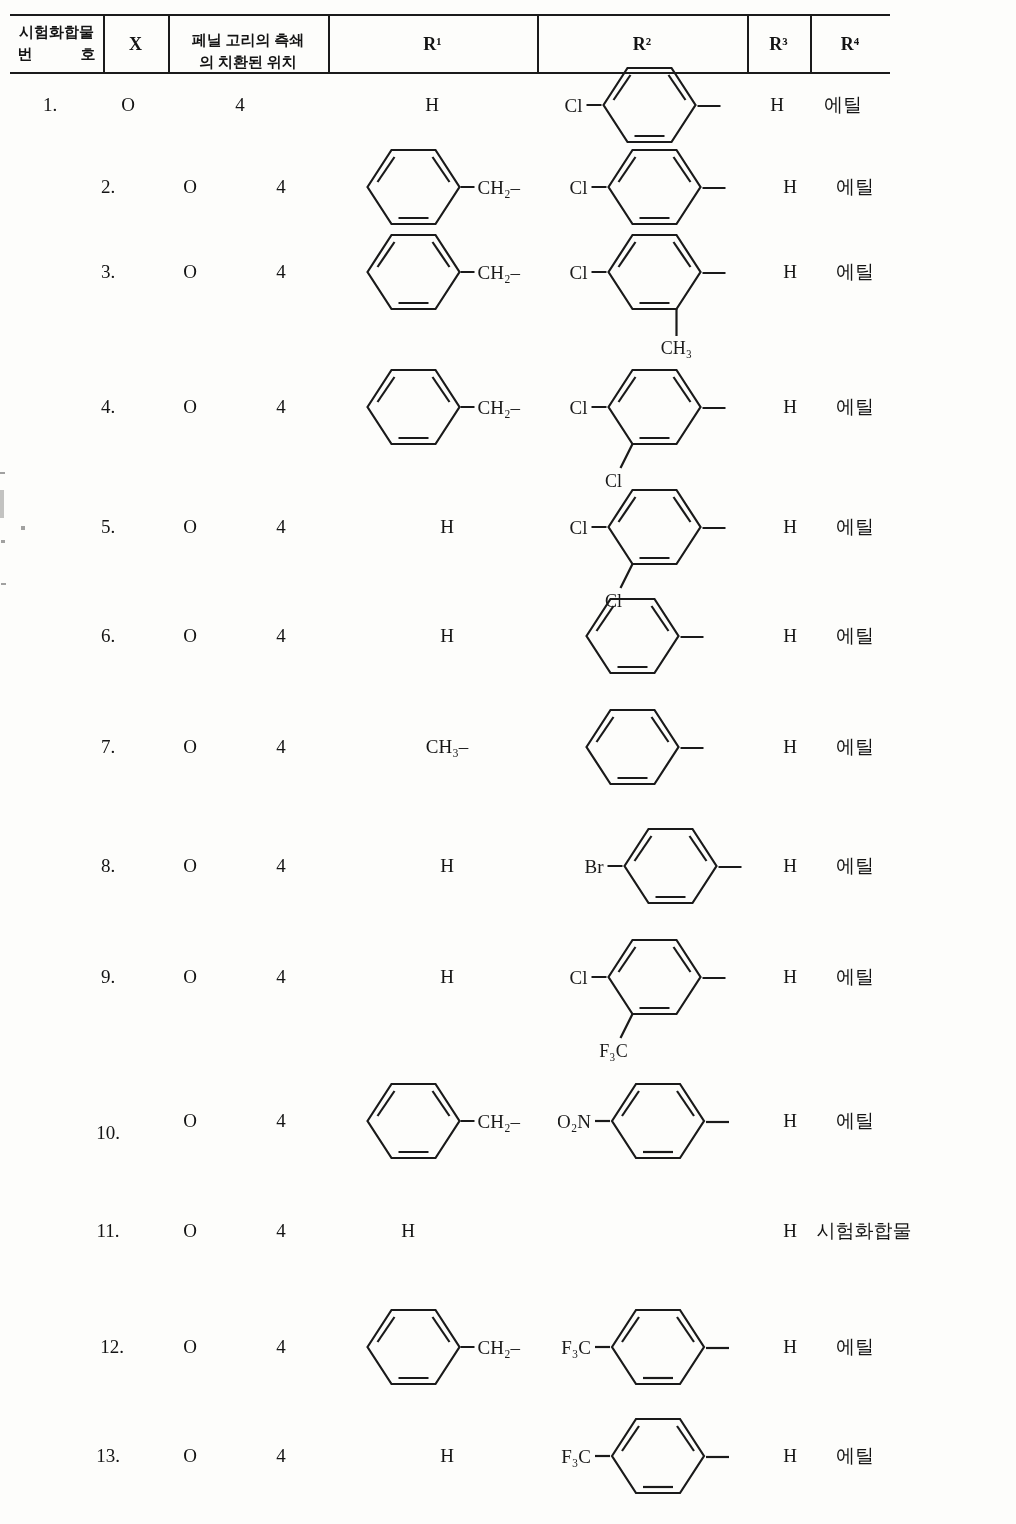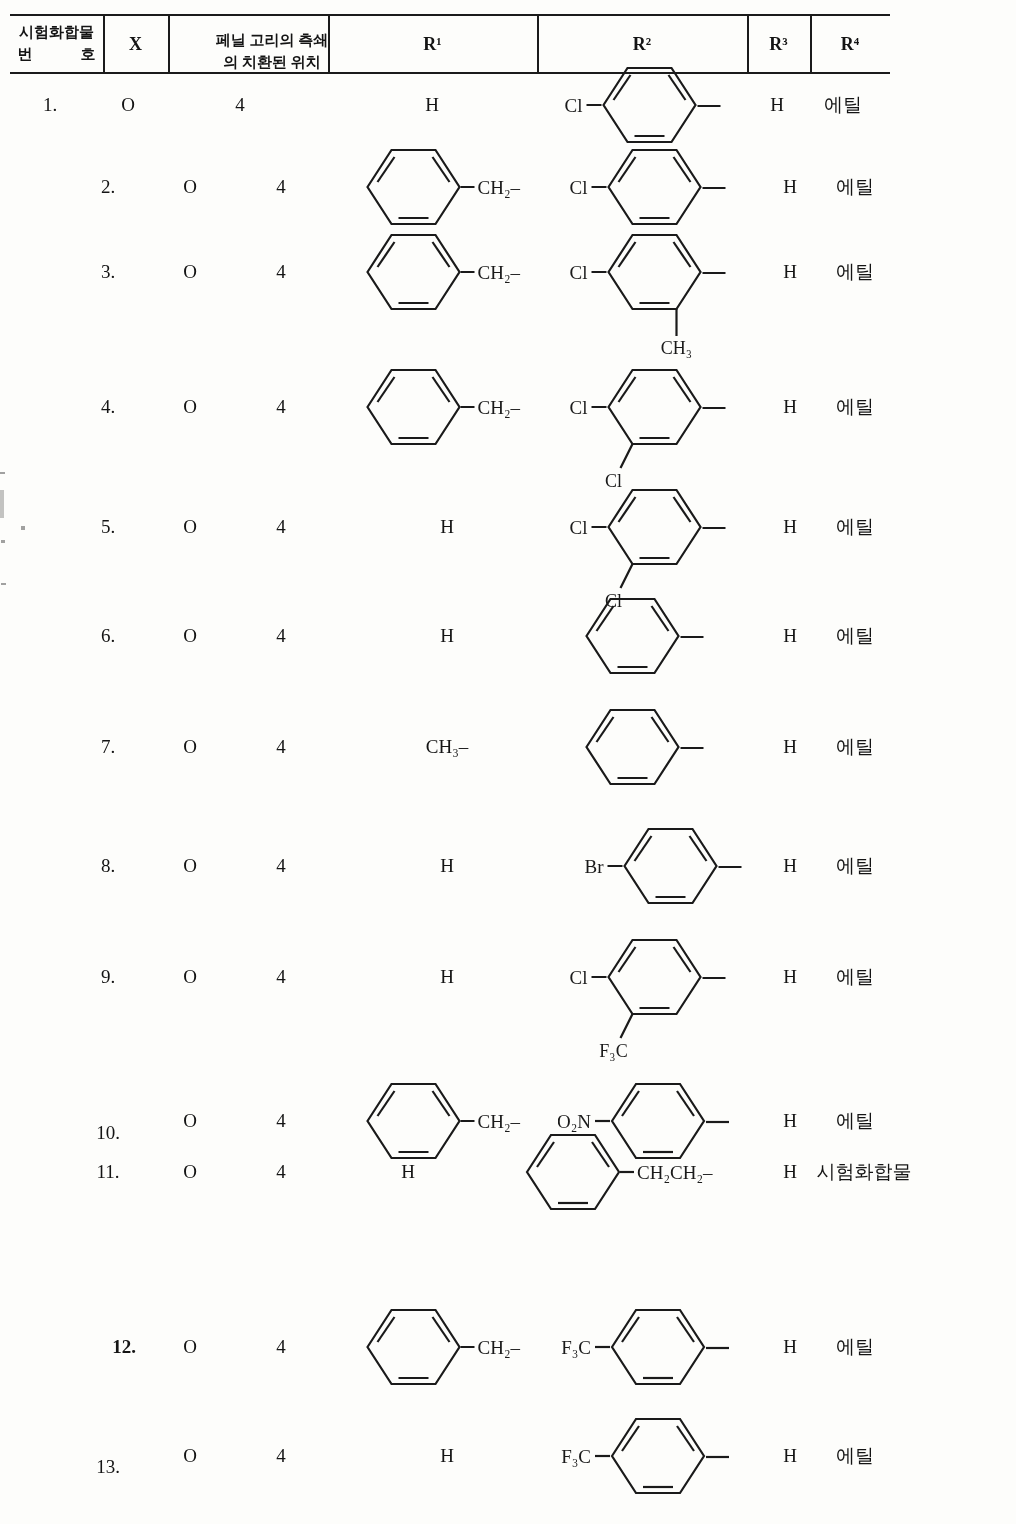--- a/index.html
+++ b/index.html
@@ -39,21 +39,21 @@
   <div class="hcell" style="left:10px;top:16px;width:93px;height:56px;">
     <span>시험화합물</span>
     <span class="col1line2">
       <span>번</span>
       <span>호</span>
     </span>
   </div>
   <div class="hcell" style="left:103px;top:16px;width:65px;height:56px;">
     <span class="rlabel">X</span>
   </div>
-  <div class="hcell" style="left:168px;top:16px;width:160px;height:72px;padding-left:24px;">
+  <div class="hcell" style="left:168px;top:16px;width:160px;height:72px;">
     <span>페닐 고리의 측쇄</span>
     <span>의 치환된 위치</span>
   </div>
   <div class="hcell" style="left:328px;top:16px;width:209px;height:56px;">
     <span class="rlabel">R¹</span>
   </div>
   <div class="hcell" style="left:537px;top:16px;width:210px;height:56px;">
     <span class="rlabel">R²</span>
   </div>
   <div class="hcell" style="left:747px;top:16px;width:63px;height:56px;">
@@ -265,38 +265,30 @@
             <line x1="64" y1="35" x2="81" y2="10" stroke="#1a1a1a" stroke-width="2.2"></line>
             <line x1="119" y1="10" x2="136" y2="35" stroke="#1a1a1a" stroke-width="2.2"></line>
             <line x1="115" y1="71" x2="85" y2="71" stroke="#1a1a1a" stroke-width="2.2"></line>
             <text x="33" y="47" text-anchor="end" font-size="19" fill="#1a1a1a">O₂N</text>
             <line x1="37" y1="40" x2="52" y2="40" stroke="#1a1a1a" stroke-width="2.2"></line>
             <line x1="148" y1="41" x2="171" y2="41" stroke="#1a1a1a" stroke-width="2.2"></line>
           </svg></div>
         <div class="cell" style="left: 790px; top: 46px;">H</div>
         <div class="cell" style="left: 855px; top: 46px;">에틸</div>
       </div>
-      <div style="position: absolute; left: 0px; top: 1126px; width: 832px; height: 115px;">
+      <div style="position: absolute; left: 0px; top: 1185px; width: 832px; height: 115px;">
         <div class="cell" style="left: 108px; top: 46px;">11.</div>
         <div class="cell" style="left: 190px; top: 46px;">O</div>
         <div class="cell" style="left: 281px; top: 46px;">4</div>
         <div class="cell" style="left: 408px; top: 46px;">H</div>
-        <div class="structwrap" style="left: 622px; top: 46px; transform: translate(-50%, -40px);"><svg width="196" height="84" viewBox="0 0 196 84">
-            <polygon points="3,40 27,3 71,3 95,40 71,77 27,77" fill="none" stroke="#1a1a1a" stroke-width="2.2"></polygon>
-            <line x1="13" y1="35" x2="30" y2="10" stroke="#1a1a1a" stroke-width="2.2"></line>
-            <line x1="68" y1="10" x2="85" y2="35" stroke="#1a1a1a" stroke-width="2.2"></line>
-            <line x1="64" y1="71" x2="34" y2="71" stroke="#1a1a1a" stroke-width="2.2"></line>
-            <line x1="96" y1="40" x2="110" y2="40" stroke="#1a1a1a" stroke-width="2.2"></line>
-            <text x="113" y="47" font-size="19" fill="#1a1a1a">CH₂CH₂–</text>
-          </svg></div>
         <div class="cell" style="left: 790px; top: 46px;">H</div>
         <div class="cell" style="left: 864px; top: 46px;">시험화합물</div>
       </div>
       <div style="position: absolute; left: 0px; top: 1300px; width: 1016px; height: 115px;">
-        <div class="cell" style="left: 124px; top: 47px; font-weight: bold;">12.</div>
+        <div class="cell" style="left: 112px; top: 47px;">12.</div>
         <div class="cell" style="left: 190px; top: 47px;">O</div>
         <div class="cell" style="left: 281px; top: 47px;">4</div>
         <div class="structwrap" style="left: 447px; top: 47px; transform: translate(-50%, -40px);"><svg width="165" height="84" viewBox="0 0 165 84">
             <polygon points="3,40 27,3 71,3 95,40 71,77 27,77" fill="none" stroke="#1a1a1a" stroke-width="2.2"></polygon>
             <line x1="13" y1="35" x2="30" y2="10" stroke="#1a1a1a" stroke-width="2.2"></line>
             <line x1="68" y1="10" x2="85" y2="35" stroke="#1a1a1a" stroke-width="2.2"></line>
             <line x1="64" y1="71" x2="34" y2="71" stroke="#1a1a1a" stroke-width="2.2"></line>
             <line x1="96" y1="40" x2="110" y2="40" stroke="#1a1a1a" stroke-width="2.2"></line>
             <text x="113" y="47" font-size="19" fill="#1a1a1a">CH₂–</text>
           </svg></div>
@@ -306,21 +298,21 @@
             <line x1="119" y1="10" x2="136" y2="35" stroke="#1a1a1a" stroke-width="2.2"></line>
             <line x1="115" y1="71" x2="85" y2="71" stroke="#1a1a1a" stroke-width="2.2"></line>
             <text x="33" y="47" text-anchor="end" font-size="19" fill="#1a1a1a">F₃C</text>
             <line x1="37" y1="40" x2="52" y2="40" stroke="#1a1a1a" stroke-width="2.2"></line>
             <line x1="148" y1="41" x2="171" y2="41" stroke="#1a1a1a" stroke-width="2.2"></line>
           </svg></div>
         <div class="cell" style="left: 790px; top: 47px;">H</div>
         <div class="cell" style="left: 855px; top: 47px;">에틸</div>
       </div>
       <div style="position: absolute; left: 0px; top: 1415px; width: 1016px; height: 109px;">
-        <div class="cell" style="left: 108px; top: 52px;">13.</div>
+        <div class="cell" style="left: 108px; top: 41px;">13.</div>
         <div class="cell" style="left: 190px; top: 41px;">O</div>
         <div class="cell" style="left: 281px; top: 41px;">4</div>
         <div class="cell" style="left: 447px; top: 41px;">H</div>
         <div class="structwrap" style="left: 645px; top: 41px; transform: translate(-50%, -40px);"><svg width="174" height="84" viewBox="0 0 174 84">
             <polygon points="54,40 78,3 122,3 146,40 122,77 78,77" fill="none" stroke="#1a1a1a" stroke-width="2.2"></polygon>
             <line x1="64" y1="35" x2="81" y2="10" stroke="#1a1a1a" stroke-width="2.2"></line>
             <line x1="119" y1="10" x2="136" y2="35" stroke="#1a1a1a" stroke-width="2.2"></line>
             <line x1="115" y1="71" x2="85" y2="71" stroke="#1a1a1a" stroke-width="2.2"></line>
             <text x="33" y="47" text-anchor="end" font-size="19" fill="#1a1a1a">F₃C</text>
             <line x1="37" y1="40" x2="52" y2="40" stroke="#1a1a1a" stroke-width="2.2"></line>

